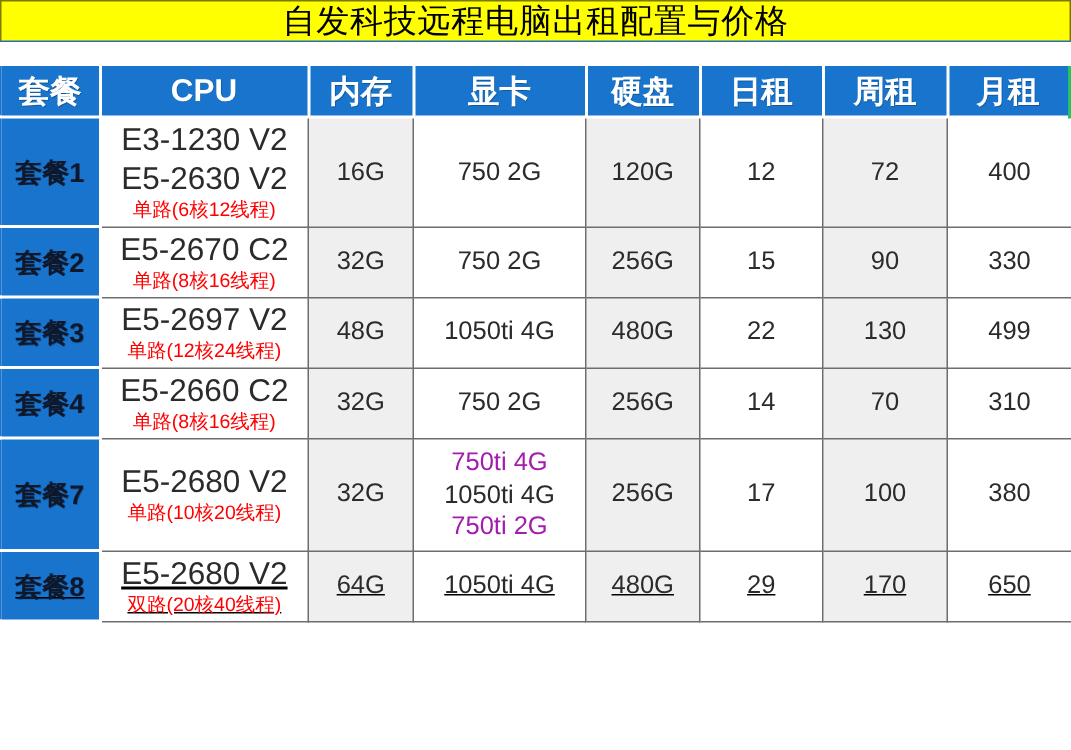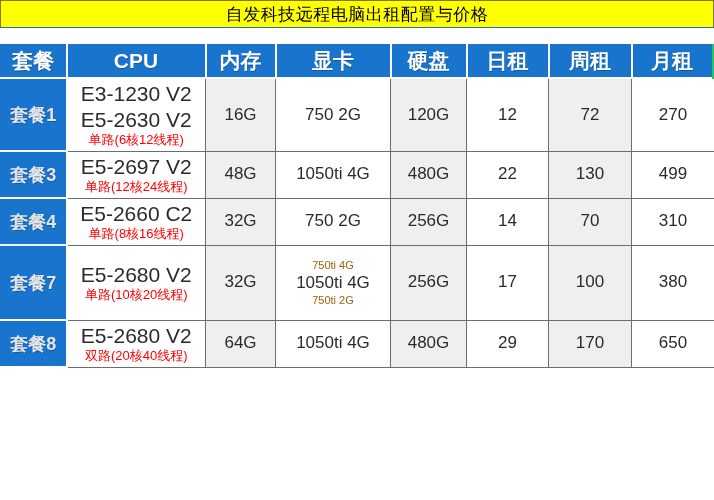--- a/index.html
+++ b/index.html
@@ -26,21 +26,21 @@
     height: 28px;
     background: #FFFF00;
     border: 1px solid #7a7a00;
     border-bottom: 1px solid #1b6fc0;
     box-sizing: border-box;
     display: flex;
     align-items: center;
     justify-content: center;
   }
   .title-text {
-    font-size: 17px;
+    font-size: 22px;
     font-weight: 400;
     color: #000000;
     letter-spacing: 0.5px;
     line-height: 1;
     white-space: nowrap;
   }
 
   
   table.grid {
     border-collapse: collapse;
@@ -68,21 +68,21 @@
     border-bottom: 2px solid #ffffff;
     white-space: nowrap;
     text-shadow: 0.5px 0.5px 0px rgba(0,0,0,0.25);
   }
   .hdr-cell.first { border-left: 1px solid #1874CD; }
   .hdr-cell.last  { border-right: 6px solid #22c55e; }
 
   
   .plan-cell {
     background: #1874CD;
-    color: #e5e5e5;
+    color: #0f172a;
     font-size: 18px;
     font-weight: 700;
     border-top: 2px solid #ffffff;
     border-bottom: 2px solid #ffffff;
     border-left: 1px solid #1874CD;
     border-right: 2px solid #ffffff;
     white-space: nowrap;
     text-shadow: 0.5px 0.5px 0px rgba(0,0,0,0.25);
   }
 
@@ -107,22 +107,22 @@
     white-space: nowrap;
   }
   .cpu-note {
     font-size: 13px;
     color: #FF0000;
     line-height: 1.25;
     white-space: nowrap;
   }
 
   .gpu-multi-sm {
-    font-size: 11px;
-    color: #a16207;
+    font-size: 17px;
+    color: #a21caf;
     line-height: 1.3;
     white-space: nowrap;
   }
   .gpu-multi-lg {
     font-size: 17px;
     color: #2b2b2b;
     line-height: 1.25;
     white-space: nowrap;
   }
 </style>
@@ -164,21 +164,34 @@
           <td class="d-cell cpu-cell">
             <div class="cpu-model">E3-1230 V2</div>
             <div class="cpu-model">E5-2630 V2</div>
             <div class="cpu-note">单路(6核12线程)</div>
           </td>
           <td class="d-cell shade">16G</td>
           <td class="d-cell">750 2G</td>
           <td class="d-cell shade">120G</td>
           <td class="d-cell">12</td>
           <td class="d-cell shade">72</td>
-          <td class="d-cell">270</td>
+          <td class="d-cell">400</td>
+        </tr>
+        <tr style="height: 47px;">
+          <td class="plan-cell">套餐2</td>
+          <td class="d-cell cpu-cell">
+            <div class="cpu-model">E5-2670 C2</div>
+            <div class="cpu-note">单路(8核16线程)</div>
+          </td>
+          <td class="d-cell shade">32G</td>
+          <td class="d-cell">750 2G</td>
+          <td class="d-cell shade">256G</td>
+          <td class="d-cell">15</td>
+          <td class="d-cell shade">90</td>
+          <td class="d-cell">330</td>
         </tr>
         <tr style="height: 47px;">
           <td class="plan-cell">套餐3</td>
           <td class="d-cell cpu-cell">
             <div class="cpu-model">E5-2697 V2</div>
             <div class="cpu-note">单路(12核24线程)</div>
           </td>
           <td class="d-cell shade">48G</td>
           <td class="d-cell">1050ti 4G</td>
           <td class="d-cell shade">480G</td>
@@ -209,21 +222,21 @@
           <td class="d-cell">
             <div class="gpu-multi-sm">750ti 4G</div>
             <div class="gpu-multi-lg">1050ti 4G</div>
             <div class="gpu-multi-sm">750ti 2G</div>
           </td>
           <td class="d-cell shade">256G</td>
           <td class="d-cell">17</td>
           <td class="d-cell shade">100</td>
           <td class="d-cell">380</td>
         </tr>
-        <tr style="height: 47px;">
+        <tr style="height: 47px; text-decoration: underline;">
           <td class="plan-cell">套餐8</td>
           <td class="d-cell cpu-cell">
             <div class="cpu-model">E5-2680 V2</div>
             <div class="cpu-note">双路(20核40线程)</div>
           </td>
           <td class="d-cell shade">64G</td>
           <td class="d-cell">1050ti 4G</td>
           <td class="d-cell shade">480G</td>
           <td class="d-cell">29</td>
           <td class="d-cell shade">170</td>

